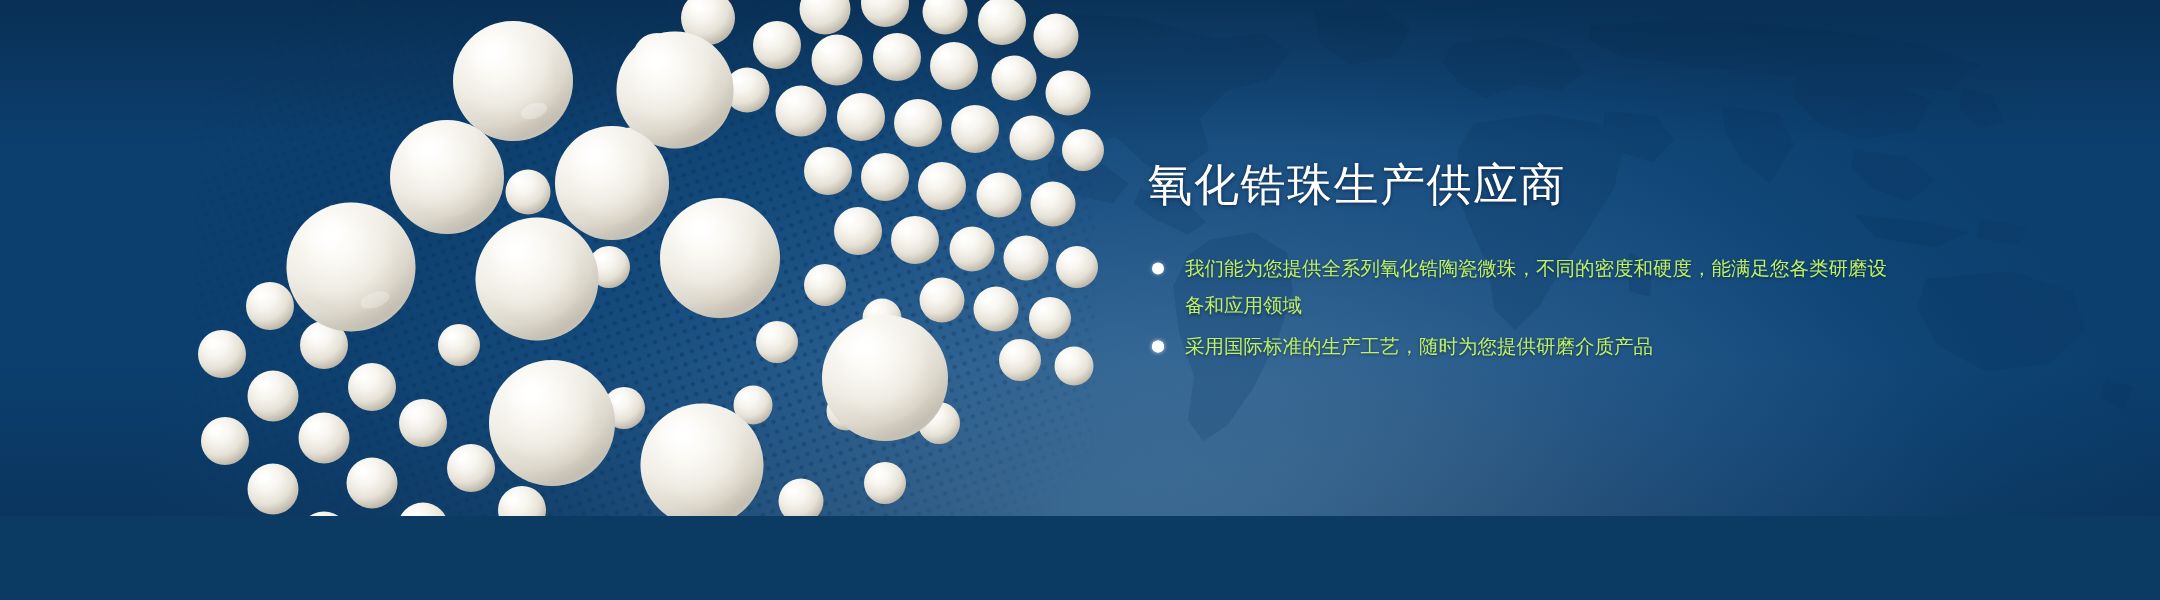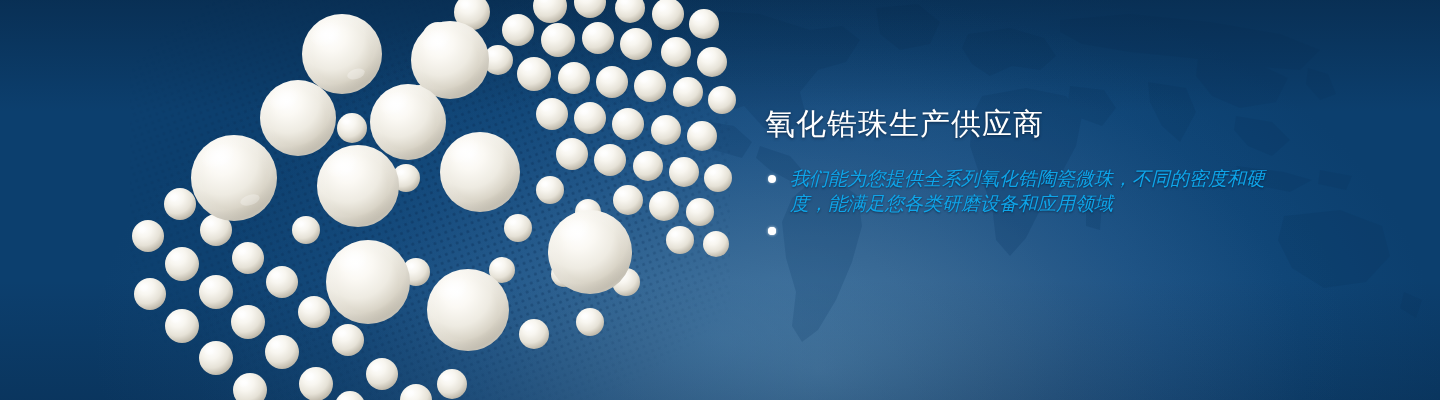--- a/index.html
+++ b/index.html
@@ -1,20 +1,20 @@
 <!DOCTYPE html>
 <html><head>
 <meta charset="utf-8">
 <style>
   html,body{margin:0;padding:0;background:#0b3a63;}
   *{box-sizing:border-box;}
 
   .banner{
     position:relative;
-    width:1440px;height:400px;
+    width:1440px;height:344px;
     overflow:hidden;
     font-family:"Liberation Sans","DejaVu Sans",sans-serif;
     background:#0d4474;
   }
 
   
   .bg-base{
     position:absolute;inset:0;
     background:
       radial-gradient(ellipse 620px 420px at 820px 370px, #42729a 0%, #31608a 28%, #1c5182 55%, #0f4576 78%, #0c3f6e 100%),
@@ -44,25 +44,24 @@
     margin:0;
     font-size:30px;font-weight:400;line-height:40px;
     letter-spacing:1px;color:#ffffff;
     text-shadow:0 1px 3px rgba(0,12,30,.55);
     white-space:nowrap;
   }
   .bullets{list-style:none;margin:0;padding:0;margin-top:22px;}
   .bullet{
     position:relative;
     padding-left:25px;
-    font-size:19px;line-height:25px;
-    color:#0ea5e9;
+    font-size:13px;line-height:25px;
+    color:#bef264;
     text-shadow:0 1px 2px rgba(0,14,34,.55);
     margin-bottom:2px;
-    font-style:italic;
   }
   .dot{
     position:absolute;left:3px;top:9px;
     width:8px;height:8px;border-radius:50%;
     background:#ffffff;
     box-shadow:0 0 3px rgba(255,255,255,.45);
   }
 </style>
 </head>
 <body>
@@ -373,17 +372,18 @@
     <ul class="bullets">
       <li class="bullet">
         <span class="dot"></span>
         <span>我们能为您提供全系列氧化锆陶瓷微珠，不同的密度和硬度，能满足您各类研磨设备和应用领域</span>
       </li>
       <li class="bullet">
         <span class="dot"></span>
       </li>
       <li class="bullet">
         <span class="dot"></span>
+        <span>采用国际标准的生产工艺，随时为您提供研磨介质产品</span>
       </li>
     </ul>
   </div>
 
 </div>
 
 </body></html>

